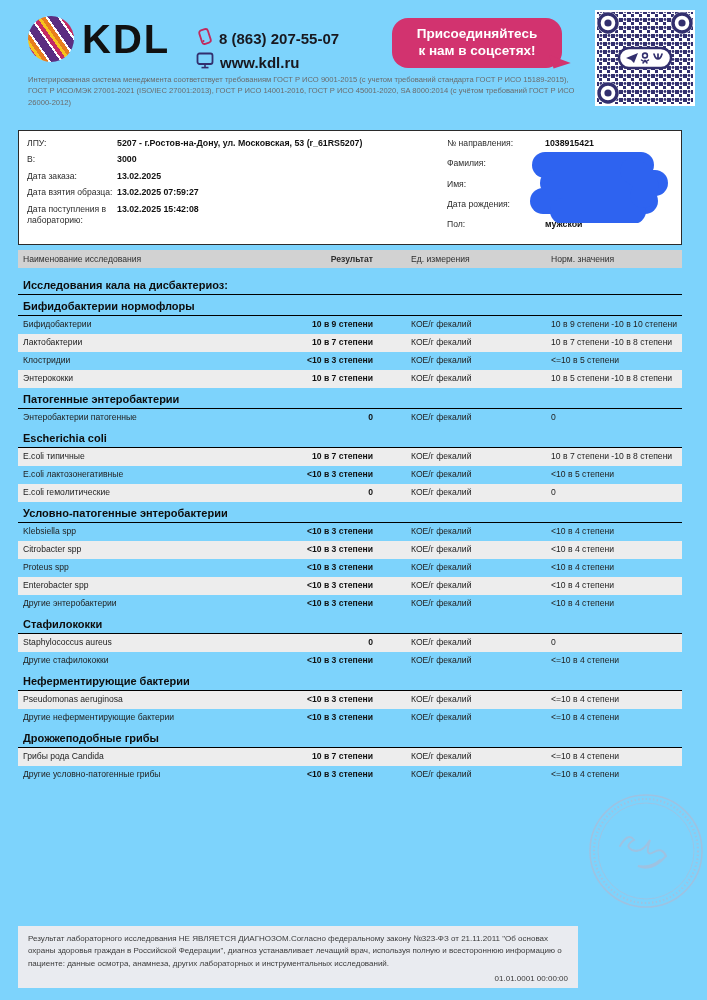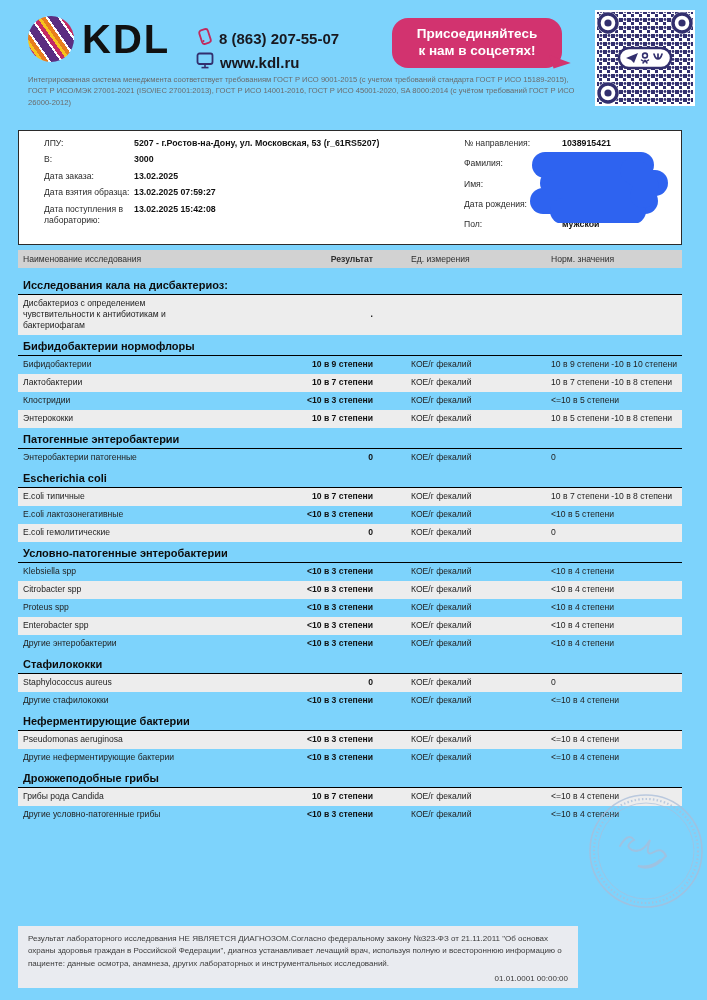--- a/index.html
+++ b/index.html
@@ -38,21 +38,21 @@
     font-size:7.6px; line-height:1.5; color:#6b6b6b;
   }
   
   .info-box {
     position:absolute; left:18px; top:130px; width:664px; height:115px;
     border:1px solid #2b2b2b; background:#fff; padding:7px 8px;
   }
   .info-cols { display:flex; height:100%; }
   .info-col-left { width:420px; }
   .info-col-right { flex:1; }
-  .info-row { display:flex; margin-bottom:5px;margin-left:17px; }
+  .info-row { display:flex; margin-bottom:5px; }
   .info-row .lbl { font-size:8.6px; color:#2c2c2c; line-height:1.3; }
   .info-row .val { font-size:8.8px; font-weight:bold; color:#111; line-height:1.3; }
   .info-col-left .lbl { width:90px; flex:0 0 90px; }
   .info-col-left .val { width:255px; }
   .info-col-right .lbl { width:98px; flex:0 0 98px; }
   .info-col-right .info-row { margin-bottom:9px; }
   .redaction { position:absolute; left:504px; top:20px; width:152px; height:72px; pointer-events:none; }
   
   .tbl { position:absolute; left:18px; top:250px; width:664px; }
   .t-head {
@@ -225,27 +225,20 @@
   <section class="tbl">
     <div class="t-head">
       <span class="c-name">Наименование исследования</span>
       <span class="c-res">Результат</span>
       <span></span>
       <span class="c-unit">Ед. измерения</span>
       <span class="c-norm">Норм. значения</span>
     </div>
     <div id="t-body">
         <div class="t-sec">Исследования кала на дисбактериоз:</div>
-        <div class="t-row alt">
-          <span class="c-name">Дисбактериоз с определением чувствительности к антибиотикам и бактериофагам</span>
-          <span class="c-res">.</span>
-          <span></span>
-          <span class="c-unit"></span>
-          <span class="c-norm"></span>
-        </div>
         <div class="t-sec">Бифидобактерии нормофлоры</div>
         <div class="t-row">
           <span class="c-name">Бифидобактерии</span>
           <span class="c-res">10 в 9 степени</span>
           <span></span>
           <span class="c-unit">КОЕ/г фекалий</span>
           <span class="c-norm">10 в 9 степени -10 в 10 степени</span>
         </div>
         <div class="t-row alt">
           <span class="c-name">Лактобактерии</span>

